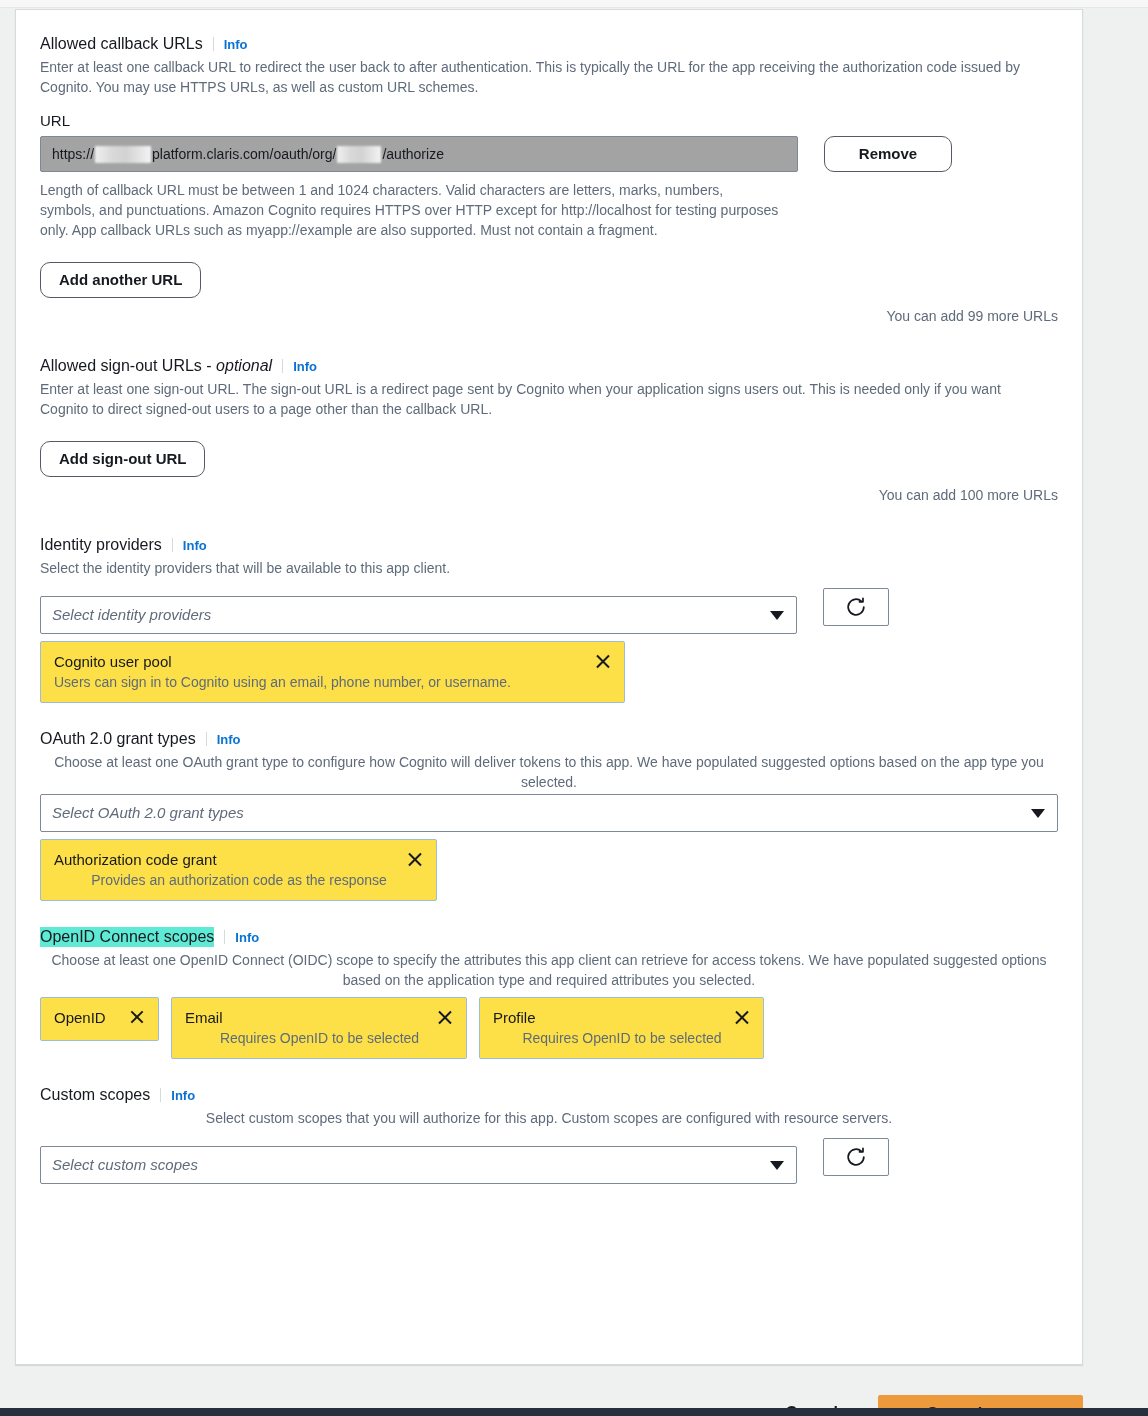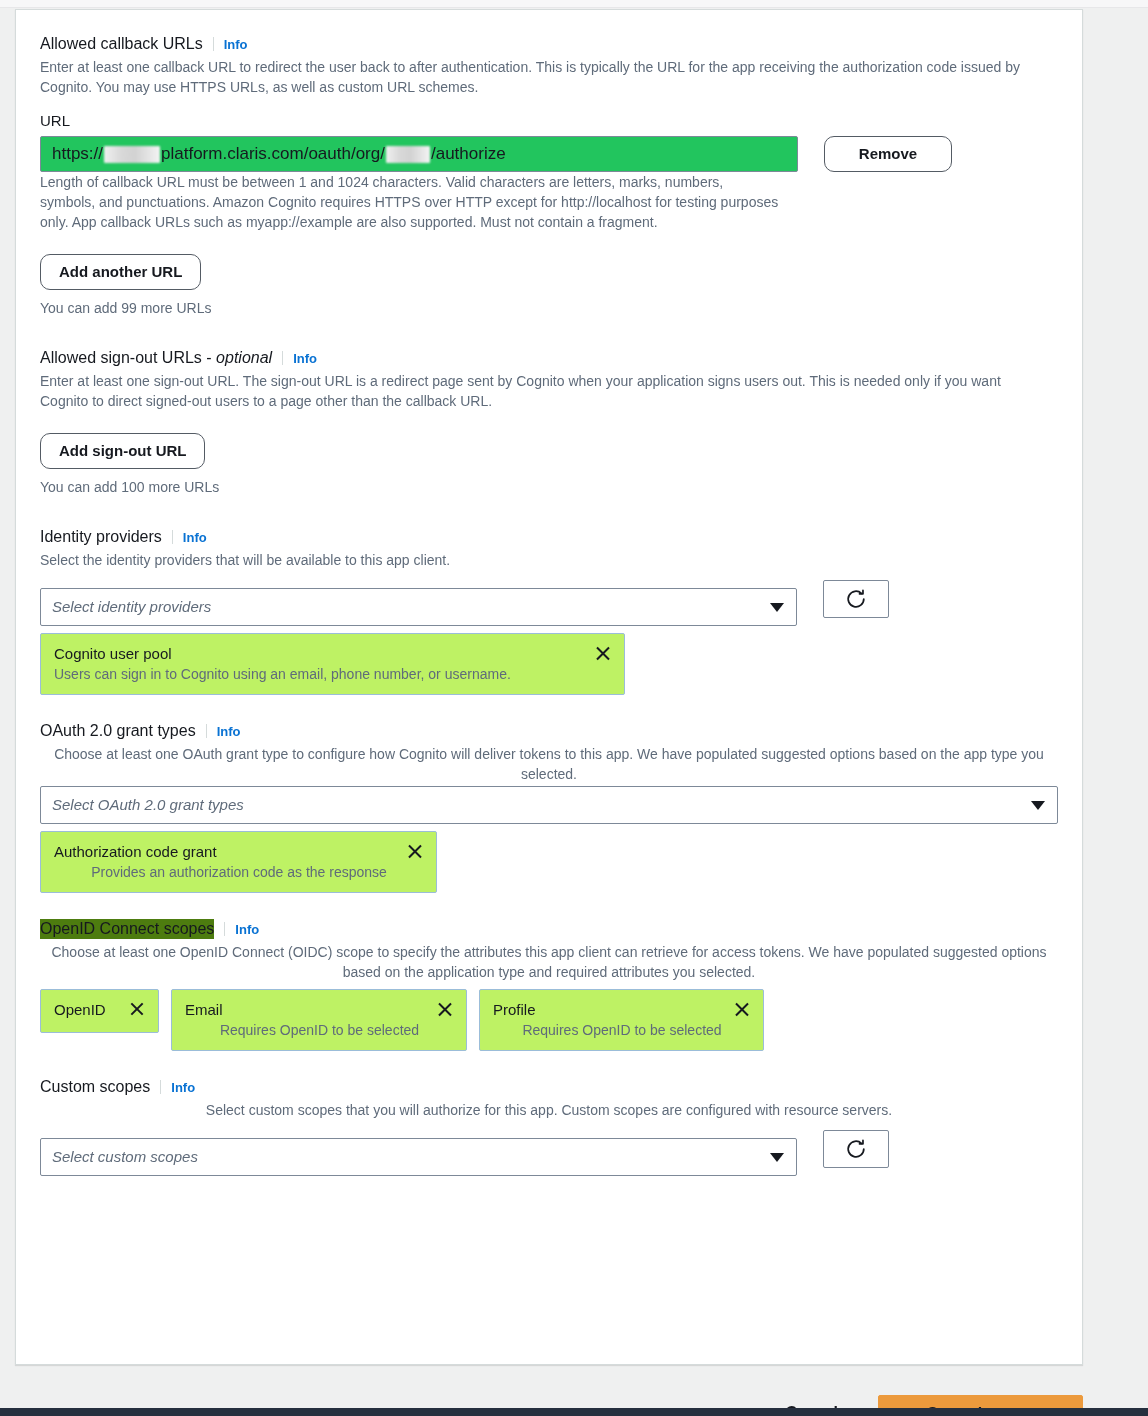--- a/index.html
+++ b/index.html
@@ -58,21 +58,21 @@
     font-size: 16px;
     color: #16191f;
     font-weight: 400;
     line-height: 20px;
   }
   .field-label .optional {
     font-style: italic;
     color: #16191f;
   }
   .label-hl {
-    background: #4d7c0f;
+    background: #5eead4;
   }
   .divider-pipe {
     display: inline-block;
     width: 1px;
     height: 14px;
     background: #d5dbdb;
     margin: 0 10px;
     position: relative;
     top: 2px;
   }
@@ -99,37 +99,38 @@
     margin-top: 14px;
     margin-bottom: 5px;
     line-height: 20px;
   }
 
   .hint-text {
     font-size: 14px;
     color: #5f6b7a;
     line-height: 20px;
     margin-top: 8px;
+    text-align: right;
   }
 
   
   .input-row {
     display: flex;
     align-items: flex-start;
     gap: 26px;
   }
   .text-input {
     height: 36px;
     border: 1px solid #7d8998;
     border-radius: 2px;
-    background: #22c55e;
+    background: #a3a3a3;
     display: flex;
     align-items: center;
     padding: 0 11px;
-    font-size: 17px;
+    font-size: 14px;
     color: #16191f;
     line-height: 20px;
     white-space: nowrap;
     overflow: hidden;
   }
   .url-input { width: 758px; }
 
   .redact {
     display: inline-block;
     height: 17px;
@@ -209,21 +210,21 @@
   
   .token-row {
     display: flex;
     align-items: flex-start;
     gap: 12px;
     margin-top: 7px;
     flex-wrap: wrap;
   }
   .token {
     border: 1px solid #9bbdd9;
-    background: #bef264;
+    background: #fde047;
     border-radius: 2px;
     padding: 9px 12px 10px 13px;
     min-height: 44px;
   }
   .token-head {
     display: flex;
     align-items: flex-start;
     justify-content: space-between;
     gap: 22px;
   }
@@ -347,21 +348,21 @@
           <div class="text-input url-input">
             <span>https://</span>
               <span class="redact r1"></span>
               <span>platform.claris.com/oauth/org/</span>
               <span class="redact r2"></span>
               <span>/authorize</span>
           </div>
           <button class="btn btn-remove">Remove</button>
         </div>
 
-        <p class="help-text narrow" style="margin-top:0">Length of callback URL must be between 1 and 1024 characters. Valid characters are letters, marks, numbers, symbols, and punctuations. Amazon Cognito requires HTTPS over HTTP except for http://localhost for testing purposes only. App callback URLs such as myapp://example are also supported. Must not contain a fragment.</p>
+        <p class="help-text narrow" style="margin-top:8px">Length of callback URL must be between 1 and 1024 characters. Valid characters are letters, marks, numbers, symbols, and punctuations. Amazon Cognito requires HTTPS over HTTP except for http://localhost for testing purposes only. App callback URLs such as myapp://example are also supported. Must not contain a fragment.</p>
 
         <div style="margin-top:22px">
           <button class="btn btn-block">Add another URL</button>
         </div>
         <div class="hint-text">You can add 99 more URLs</div>
       </div>
 
       <div class="section">
         <div class="field-label-row">
           <span class="field-label"><span>Allowed sign-out URLs - </span><span class="optional">optional</span></span>

